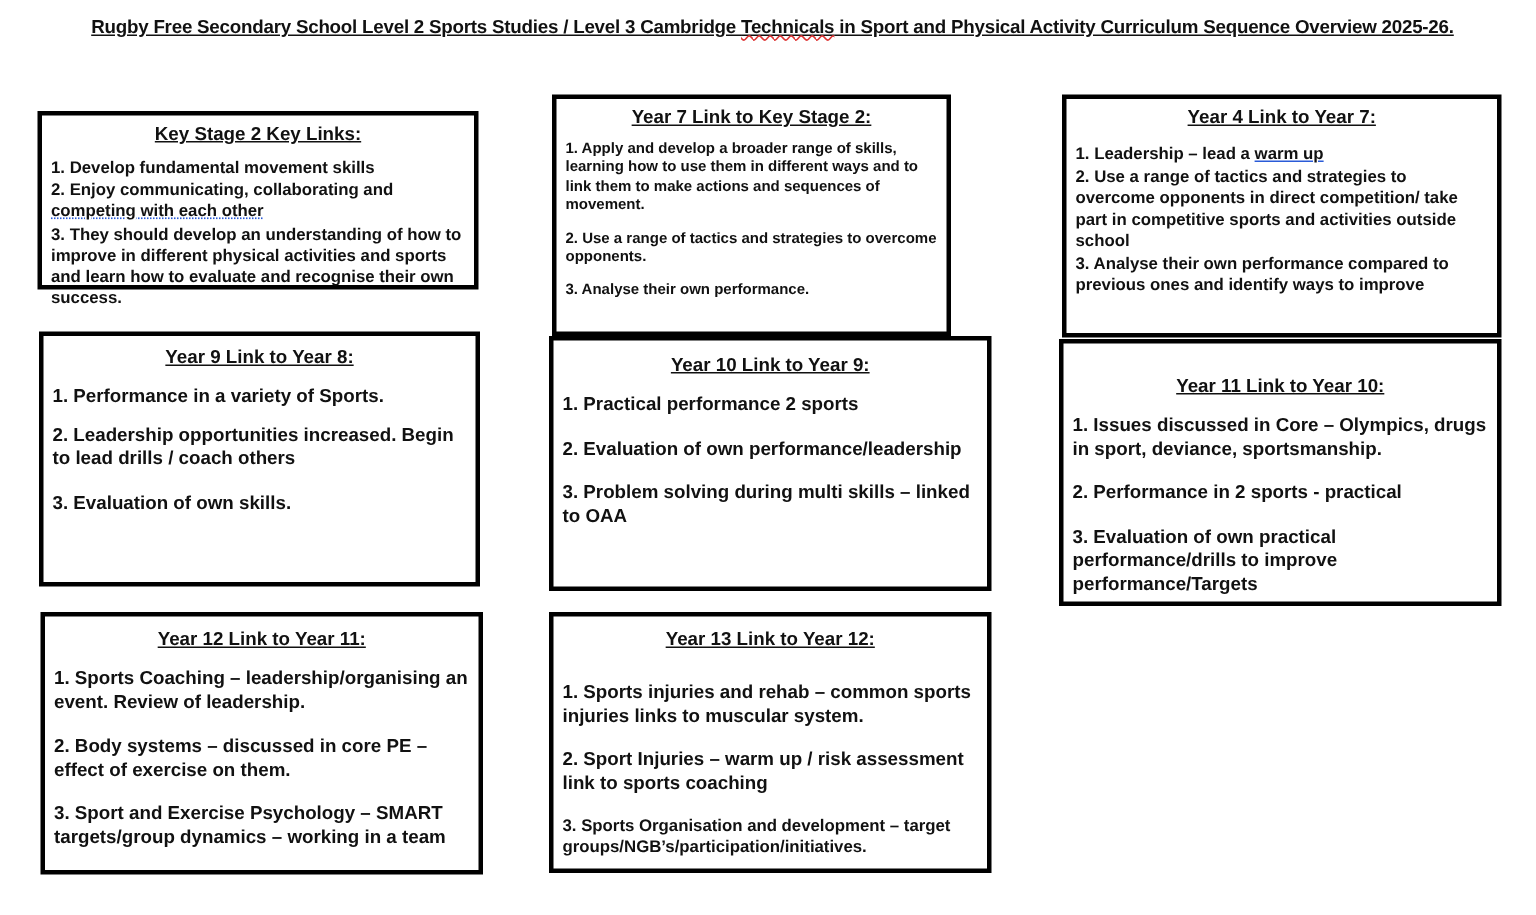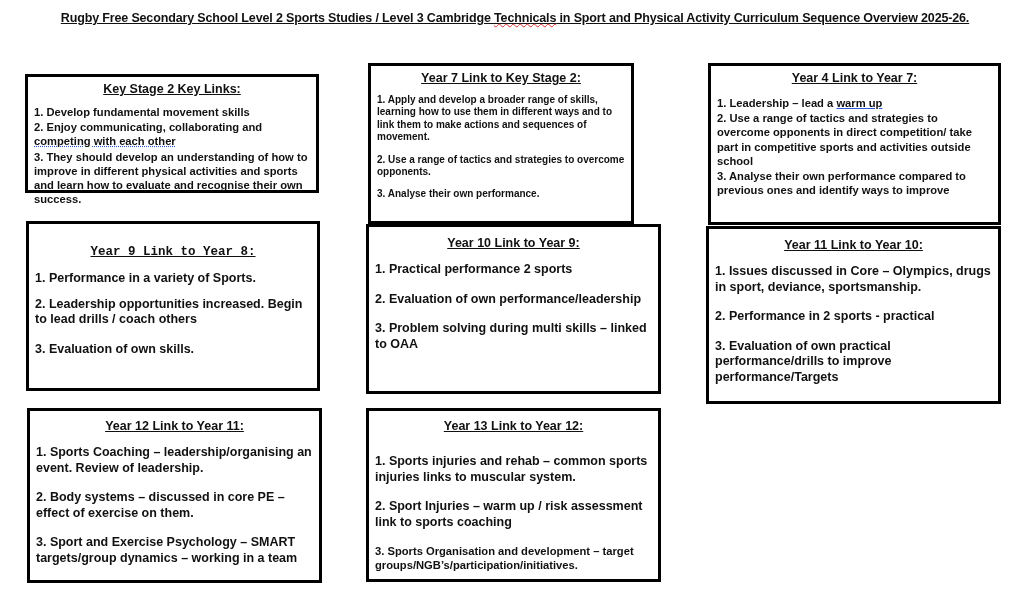--- a/index.html
+++ b/index.html
@@ -87,39 +87,39 @@
 <div class="box" style="left:708px; top:63px; width:293px; height:162px;">
   <h2 style="margin-bottom:10px;">Year 4 Link to Year 7:</h2>
   <div class="txt-sm">
     <p><span>1. Leadership – lead a </span><span class="link-u">warm up</span></p>
     <p>2. Use a range of tactics and strategies to overcome opponents in direct competition/ take part in competitive sports and activities outside school</p>
     <p>3. Analyse their own performance compared to previous ones and identify ways to improve</p>
   </div>
 </div>
 
 <div class="box" style="left:26px; top:221px; width:294px; height:170px;">
-  <h2 style="margin-top:16px; margin-bottom:11px;font-family:Liberation Mono, monospace;">Year 9 Link to Year 8:</h2>
+  <h2 style="margin-top:2px; margin-bottom:11px;">Year 9 Link to Year 8:</h2>
   <div class="txt-md">
     <p>1. Performance in a variety of Sports.</p>
     <p class="gap">2. Leadership opportunities increased. Begin to lead drills / coach others</p>
     <p class="gap-l">3. Evaluation of own skills.</p>
   </div>
 </div>
 
 <div class="box" style="left:366px; top:224px; width:295px; height:170px;">
   <h2 style="margin-top:4px; margin-bottom:11px;">Year 10 Link to Year 9:</h2>
   <div class="txt-md">
     <p>1. Practical performance 2 sports</p>
     <p class="gap-l">2. Evaluation of own performance/leadership</p>
     <p class="gap-l">3. Problem solving during multi skills – linked to OAA</p>
   </div>
 </div>
 
 <div class="box" style="left:706px; top:226px; width:295px; height:178px;">
-  <h2 style="margin-top:4px; margin-bottom:11px;">Year 11 Link to Year 10:</h2>
+  <h2 style="margin-top:16px; margin-bottom:11px;">Year 11 Link to Year 10:</h2>
   <div class="txt-md">
     <p>1. Issues discussed in Core – Olympics, drugs in sport, deviance, sportsmanship.</p>
     <p class="gap-l">2.  Performance in 2 sports - practical</p>
     <p class="gap-l">3. Evaluation of own practical performance/drills to improve performance/Targets</p>
   </div>
 </div>
 
 <div class="box" style="left:27px; top:408px; width:295px; height:175px;">
   <h2 style="margin-top:3px; margin-bottom:11px;">Year 12 Link to Year 11:</h2>
   <div class="txt-md">

